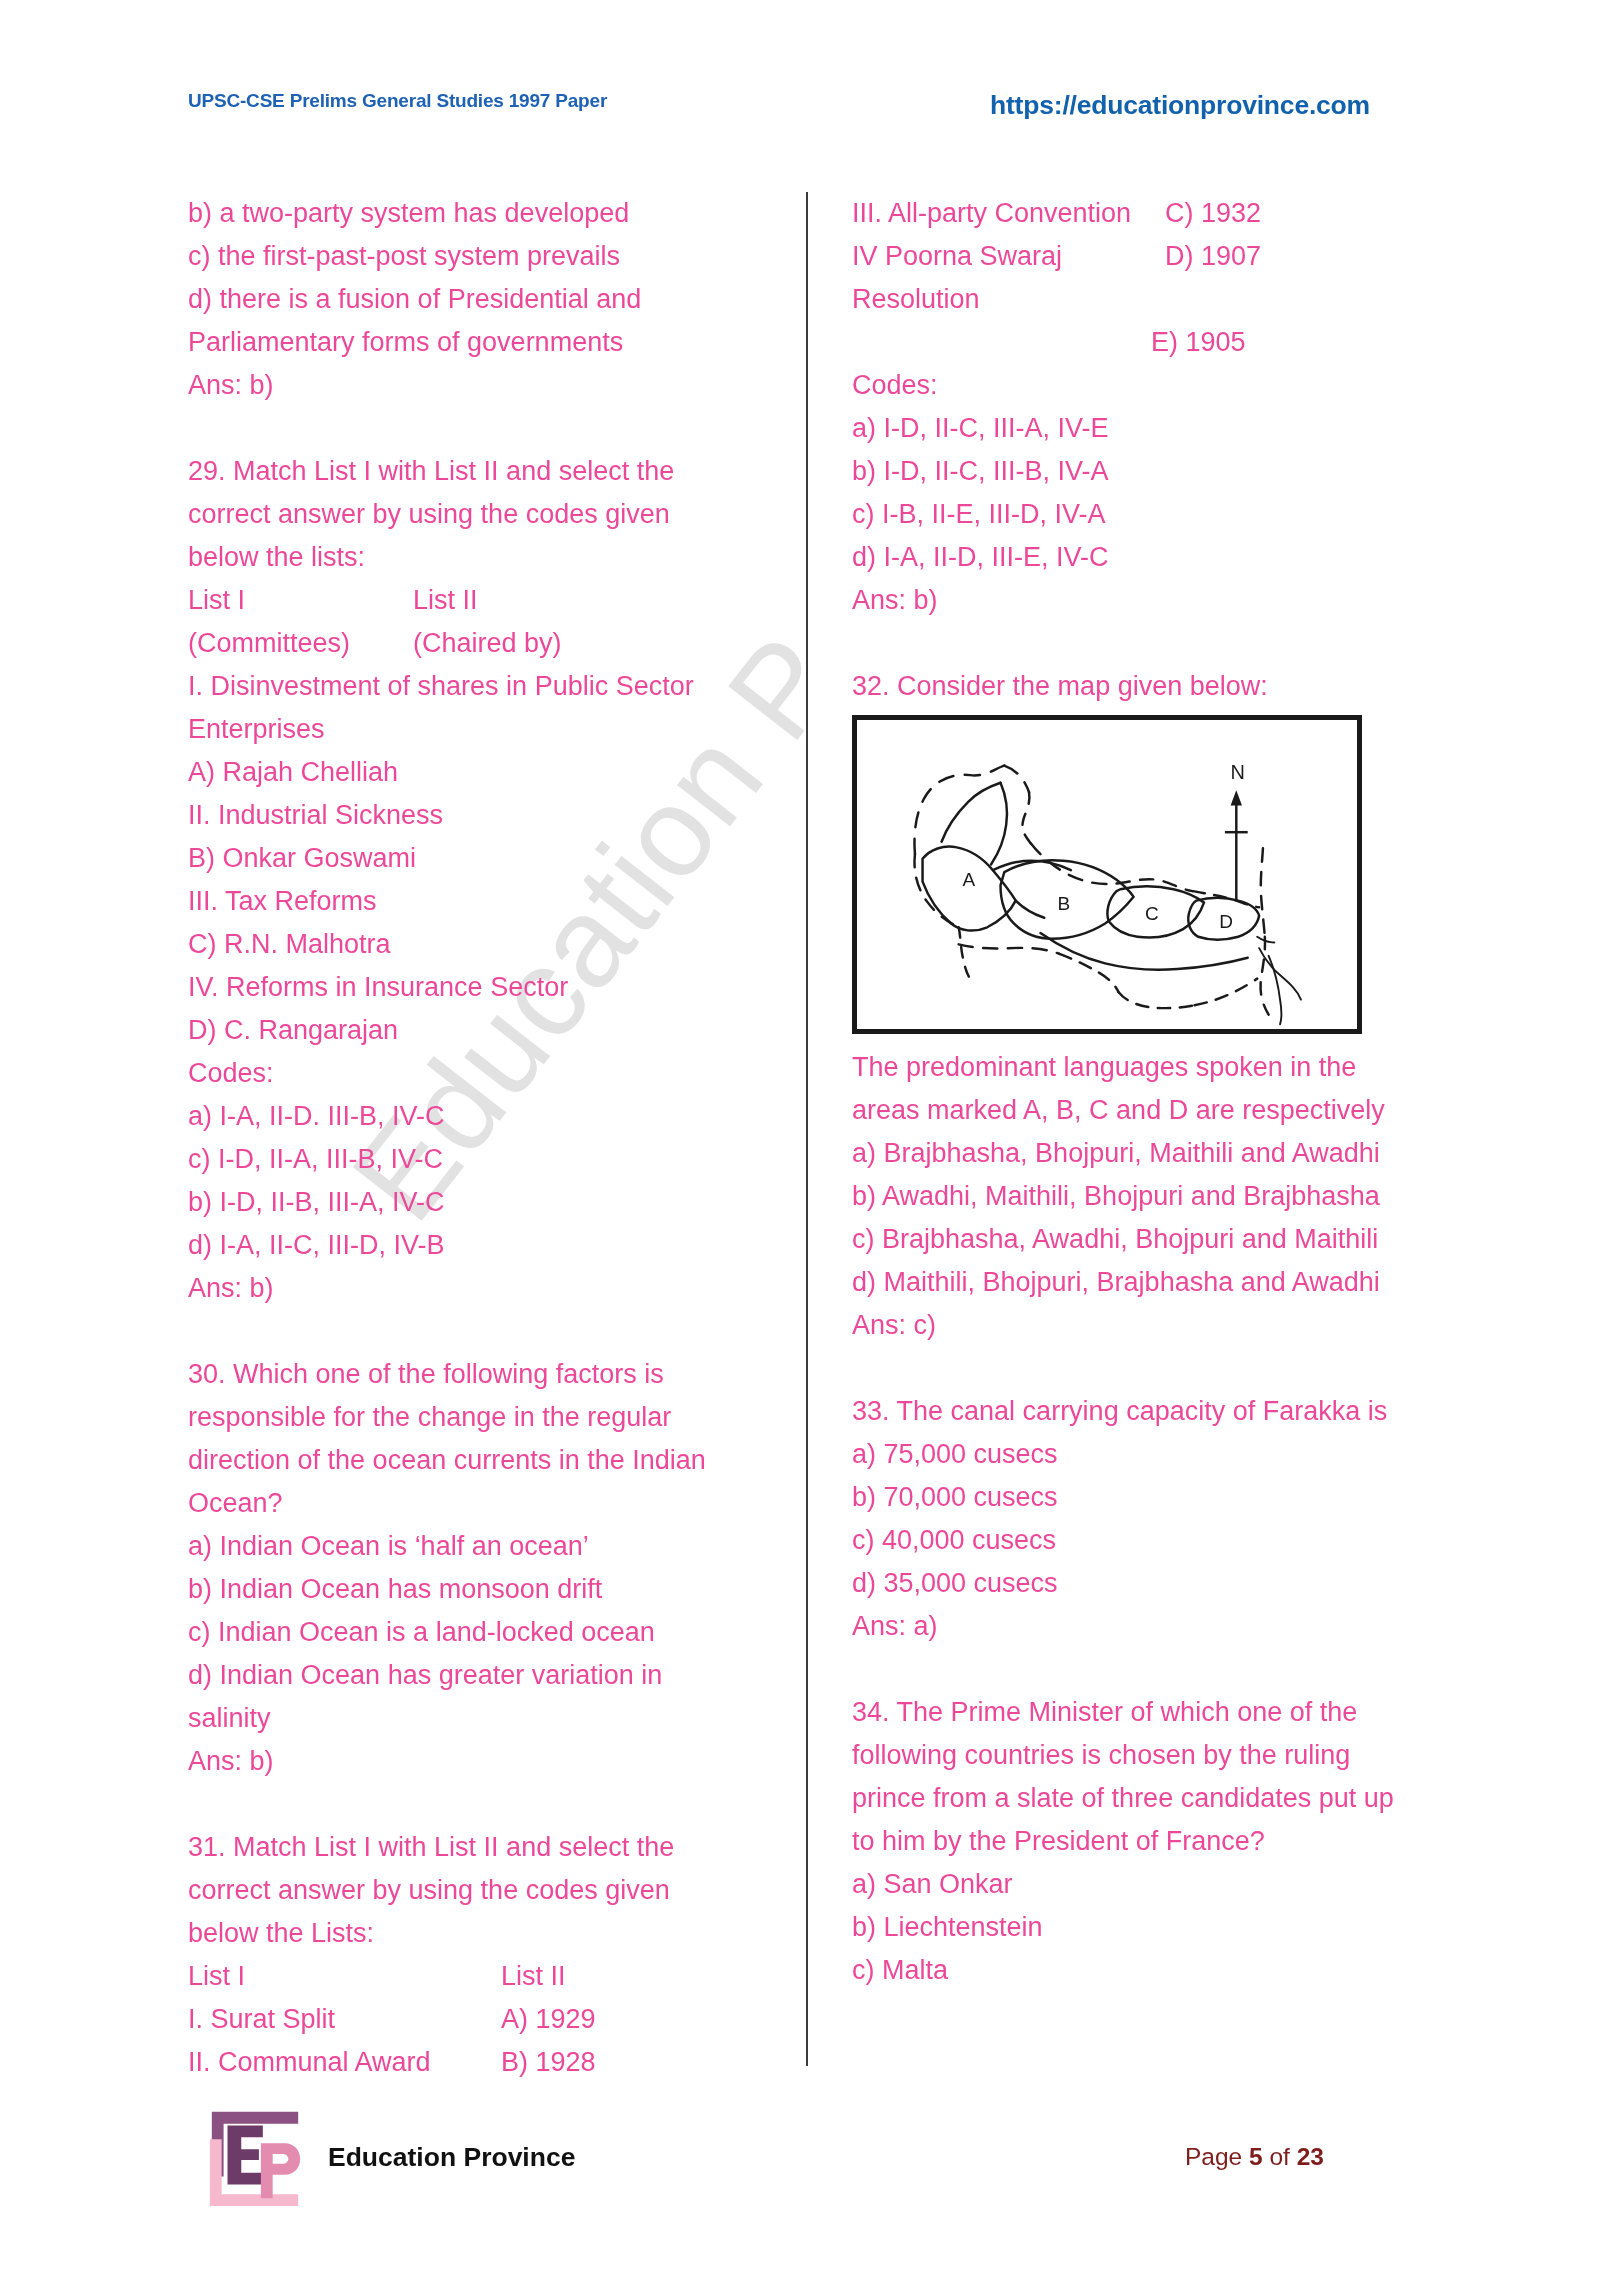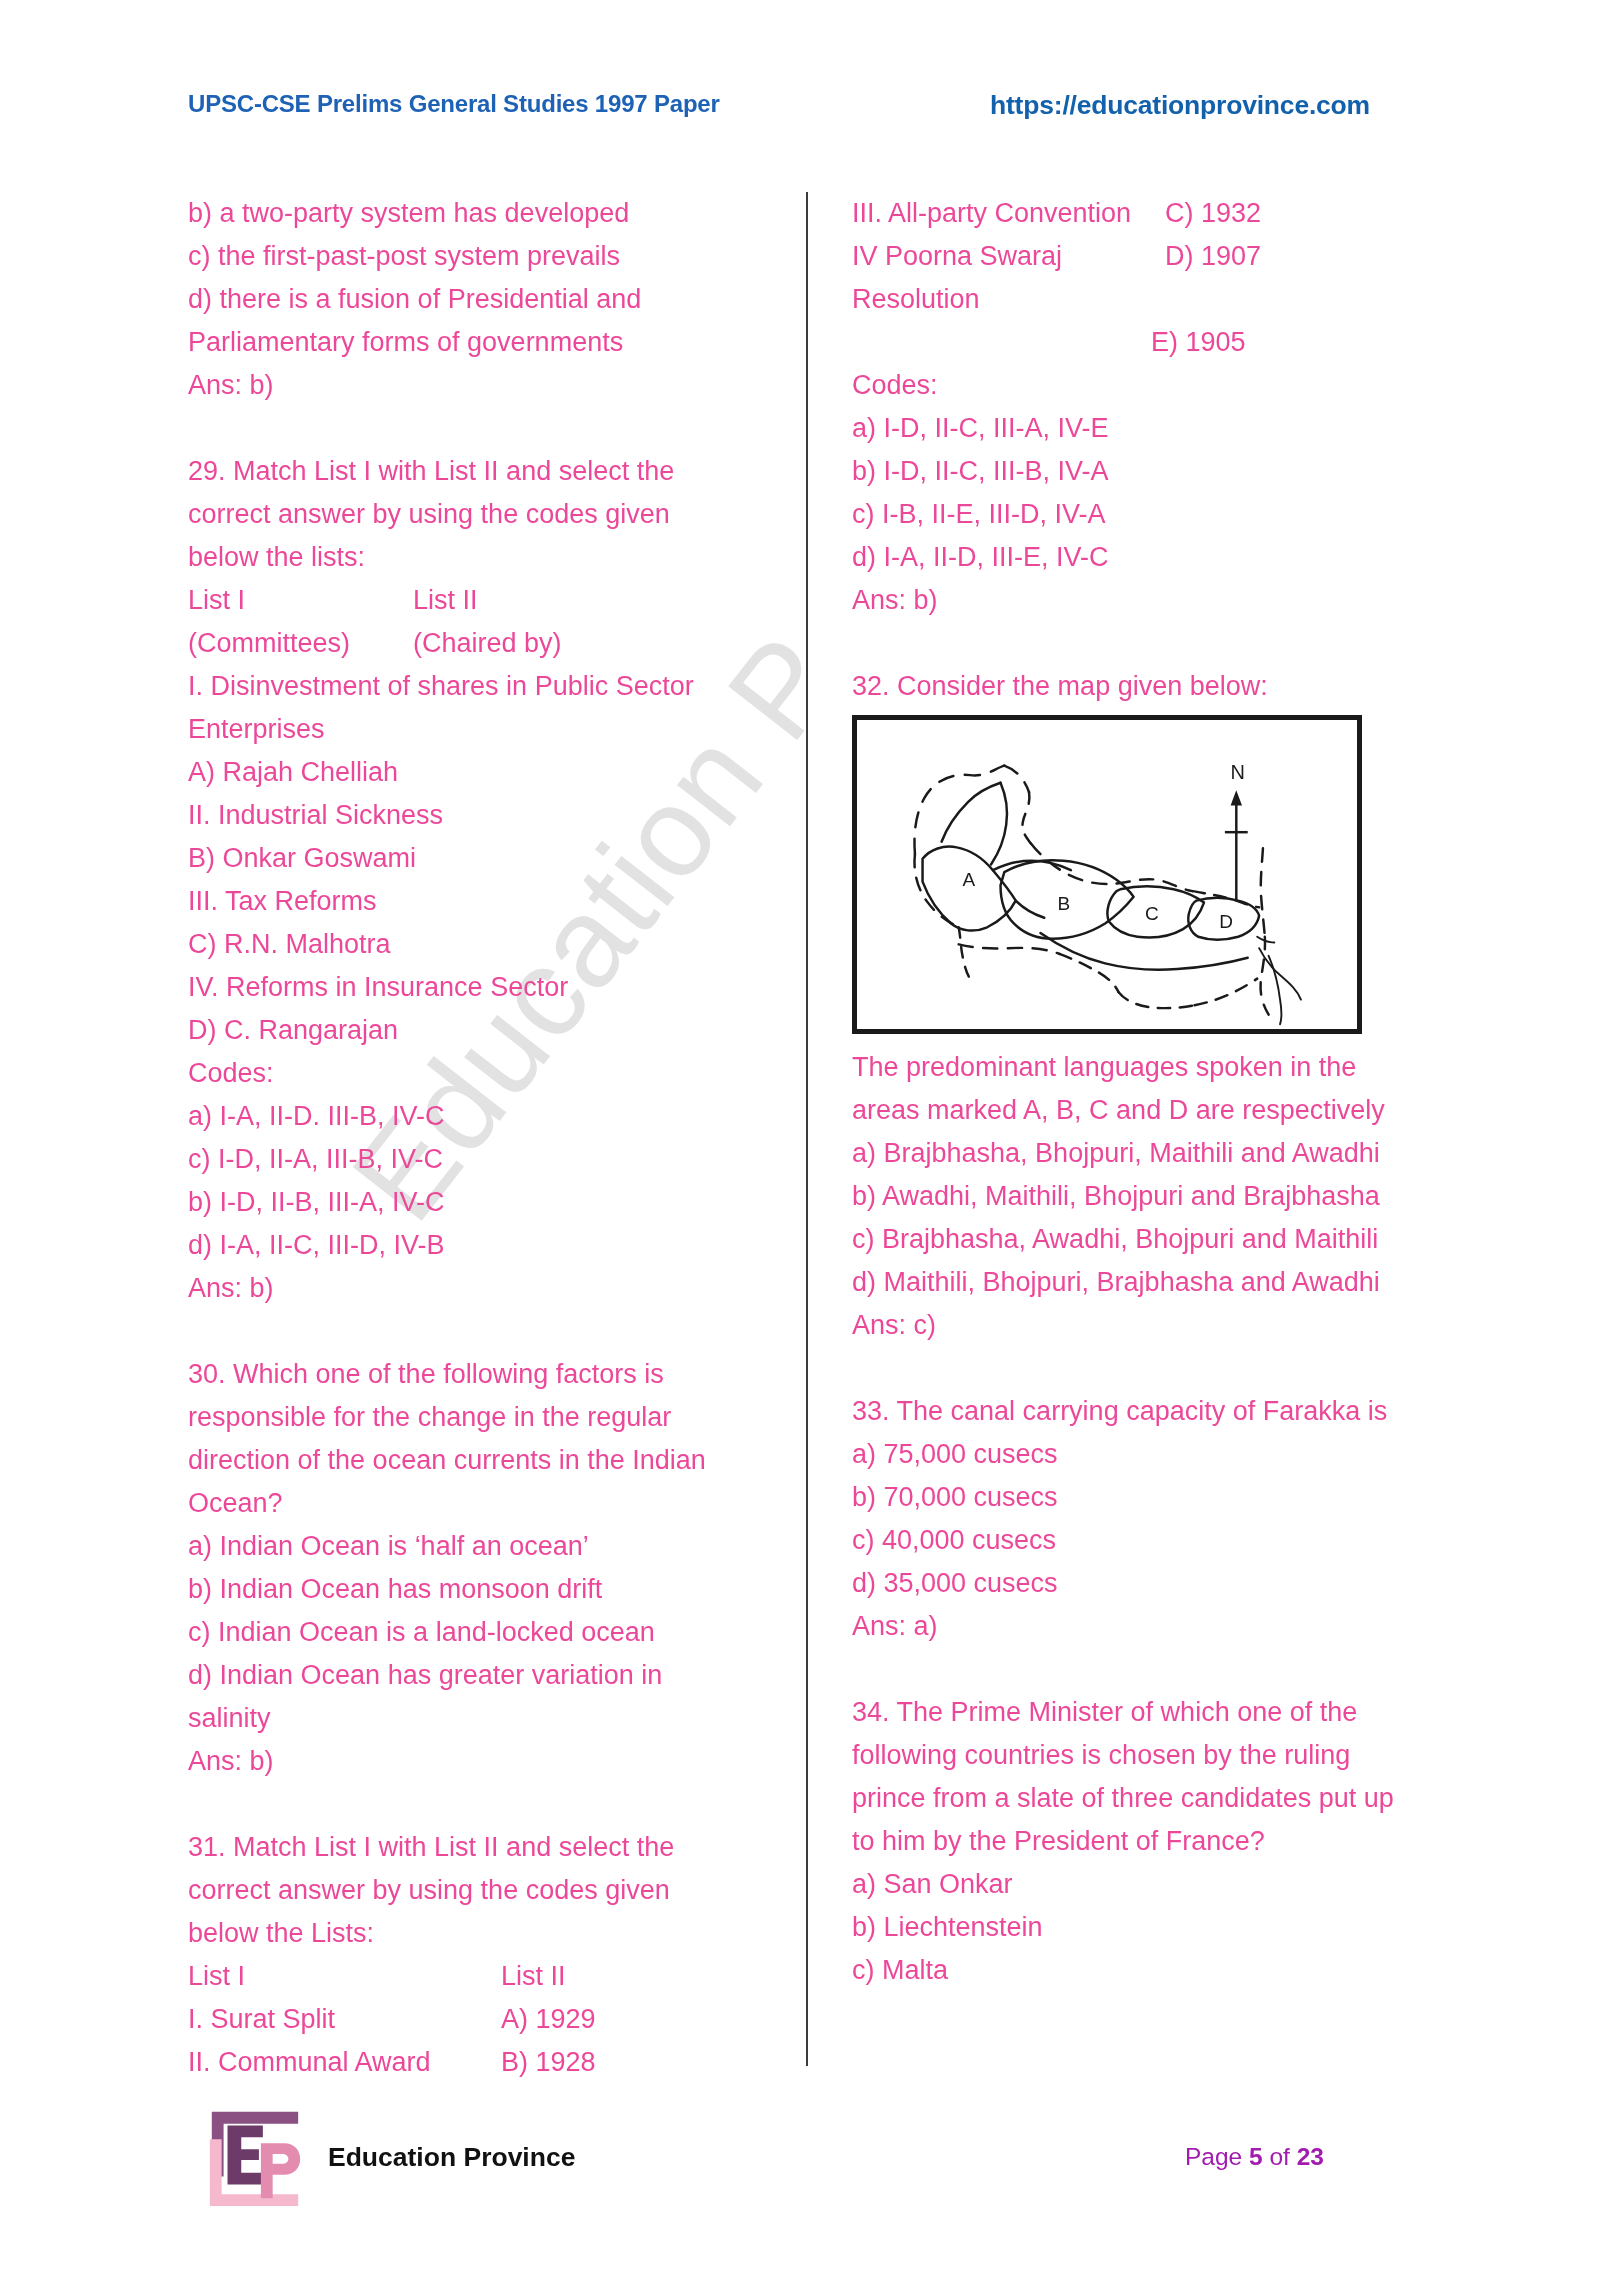--- a/index.html
+++ b/index.html
@@ -45,21 +45,21 @@
     position: absolute;
     left: 0; right: 0;
     top: 90px;
     height: 43px;
     z-index: 3;
   }
   .header-title {
     position: absolute;
     left: 188px;
     top: 0;
-    font-size: 24px;
+    font-size: 19px;
     font-weight: bold;
     color: #1e62b5;
     letter-spacing: -0.2px;
     white-space: nowrap;
   }
   .header-url {
     position: absolute;
     left: 990px;
     top: 0;
     font-size: 26.5px;
@@ -147,21 +147,21 @@
     font-size: 26.5px;
     font-weight: bold;
     color: #111111;
     white-space: nowrap;
   }
   .footer-page {
     position: absolute;
     left: 1161px;
     top: 39px;
     font-size: 24.5px;
-    color: #a21caf;
+    color: #7f1d1d;
     white-space: nowrap;
   }
   .footer-page b { font-weight: bold; }
 </style>
 </head>
 <body>
 
 <div class="page">
 
   <div class="watermark">Education P</div>

